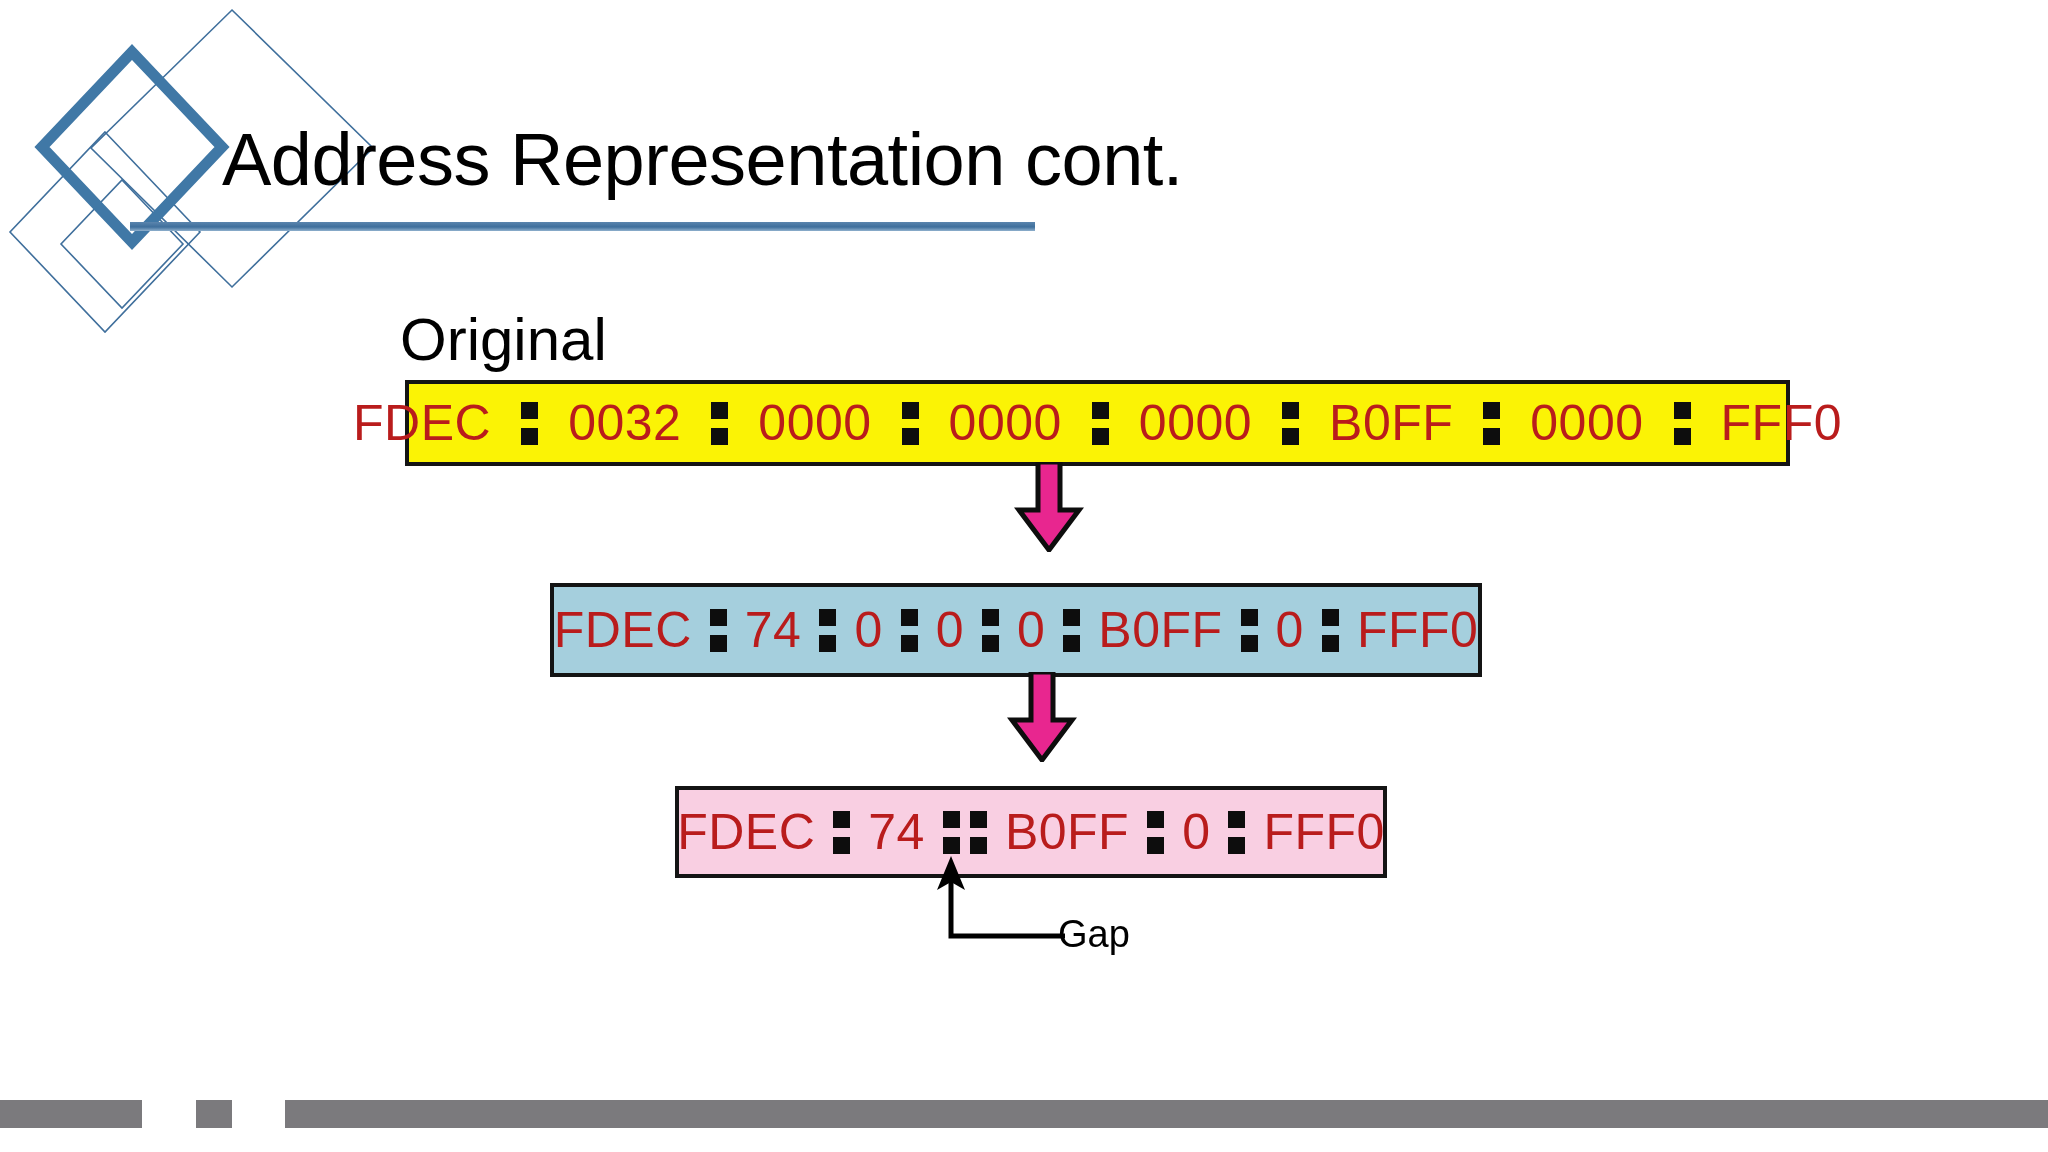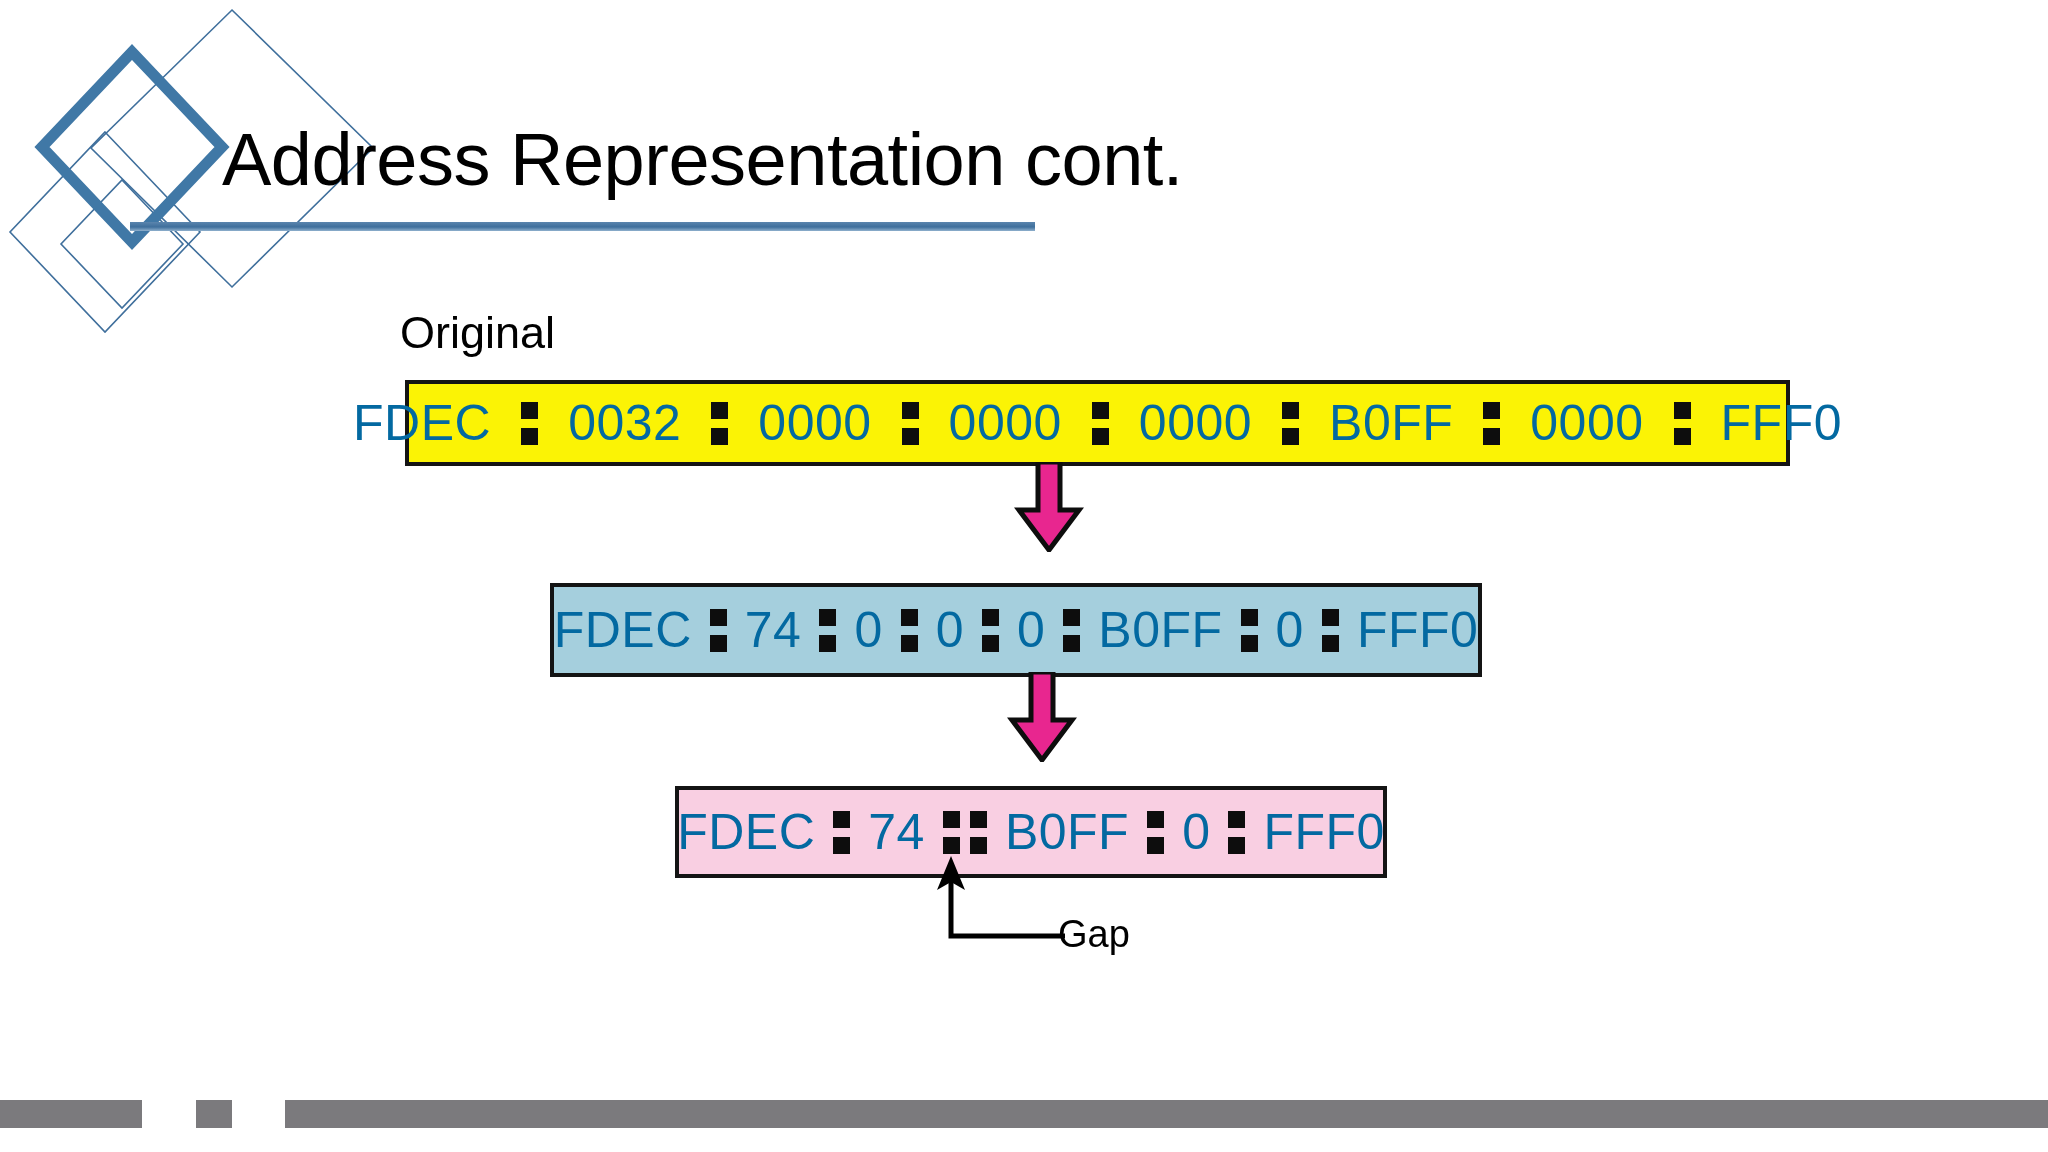--- a/index.html
+++ b/index.html
@@ -61,35 +61,35 @@
   #diagram {
     position: absolute;
     left: 0;
     top: 0;
     width: 2048px;
     height: 1152px;
   }
 
   .row-label {
     position: absolute;
-    font-size: 45px;
+    font-size: 60px;
     color: #000000;
     white-space: nowrap;
     line-height: 1;
   }
 
   .addr-bar {
     position: absolute;
     border: 4px solid #141414;
     box-sizing: border-box;
     display: flex;
     align-items: center;
     justify-content: center;
     font-size: 50px;
-    color: #0369a1;
+    color: #b91c1c;
     letter-spacing: 0.5px;
     white-space: nowrap;
   }
   .addr-bar .hx {
     display: inline-block;
   }
 
   
   .sep {
     display: inline-flex;

